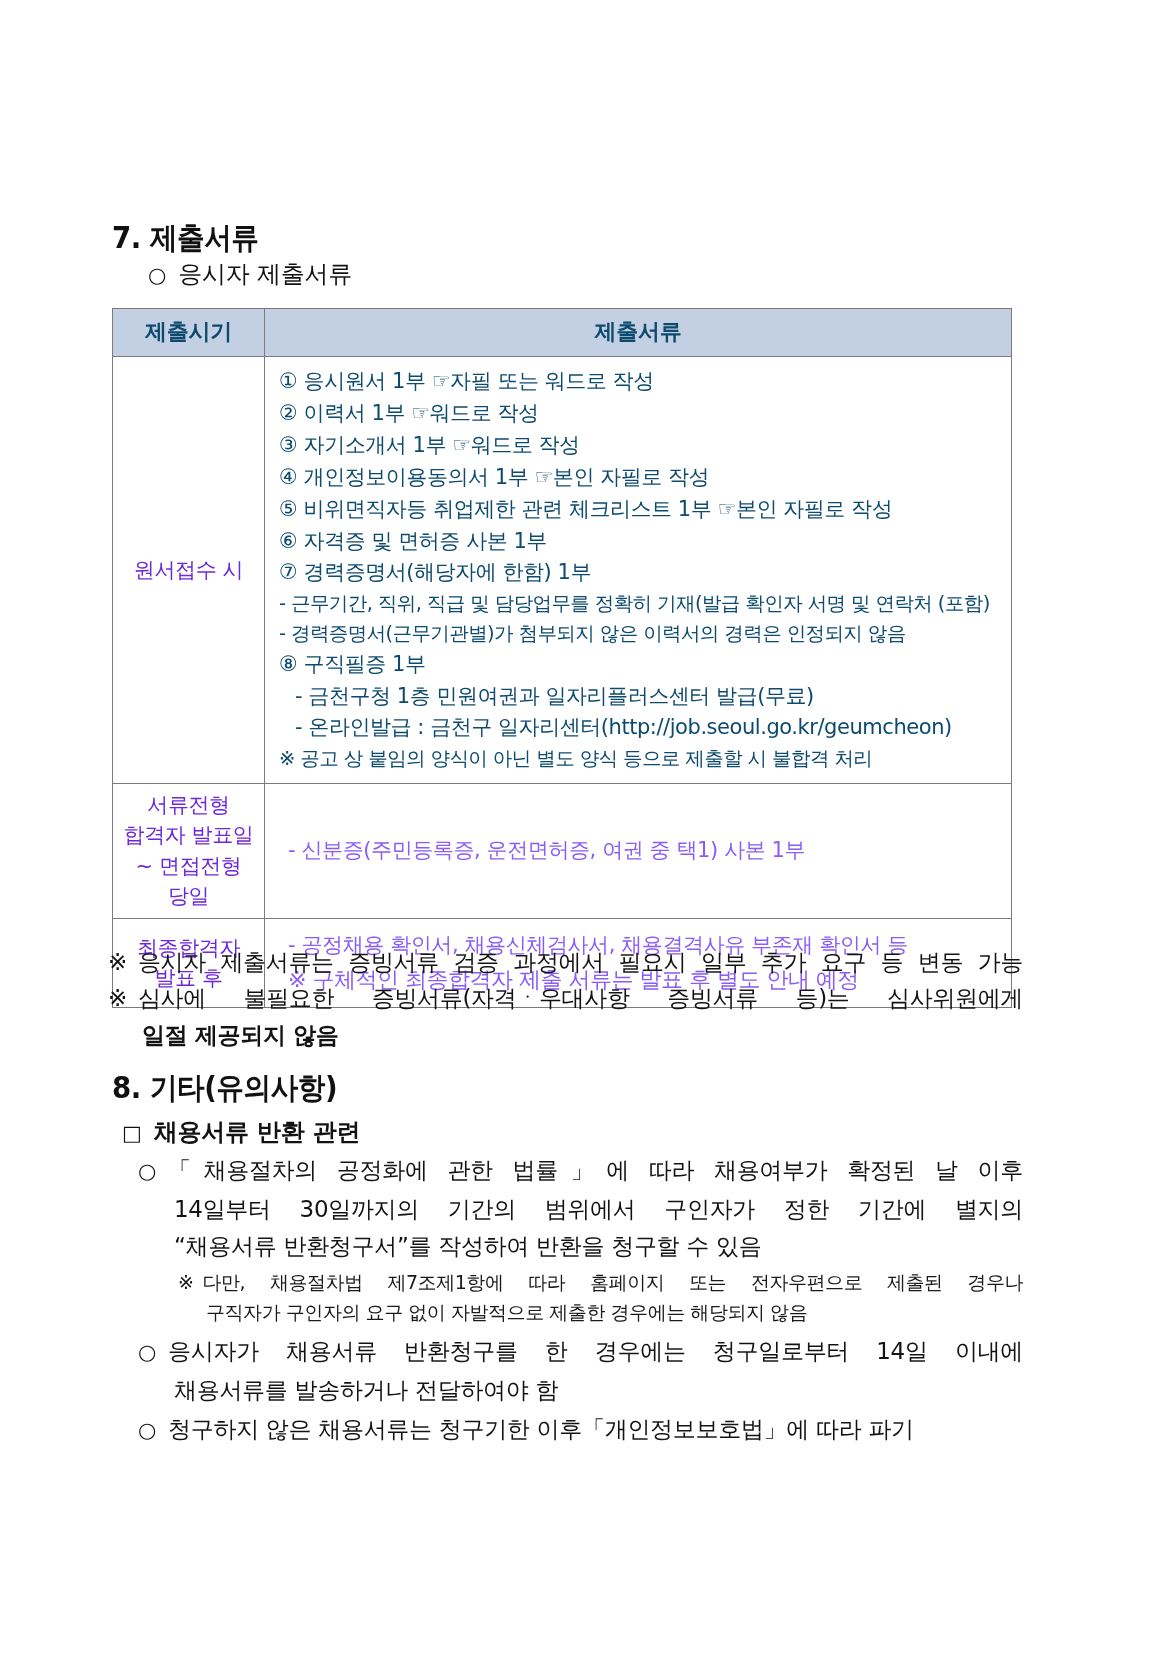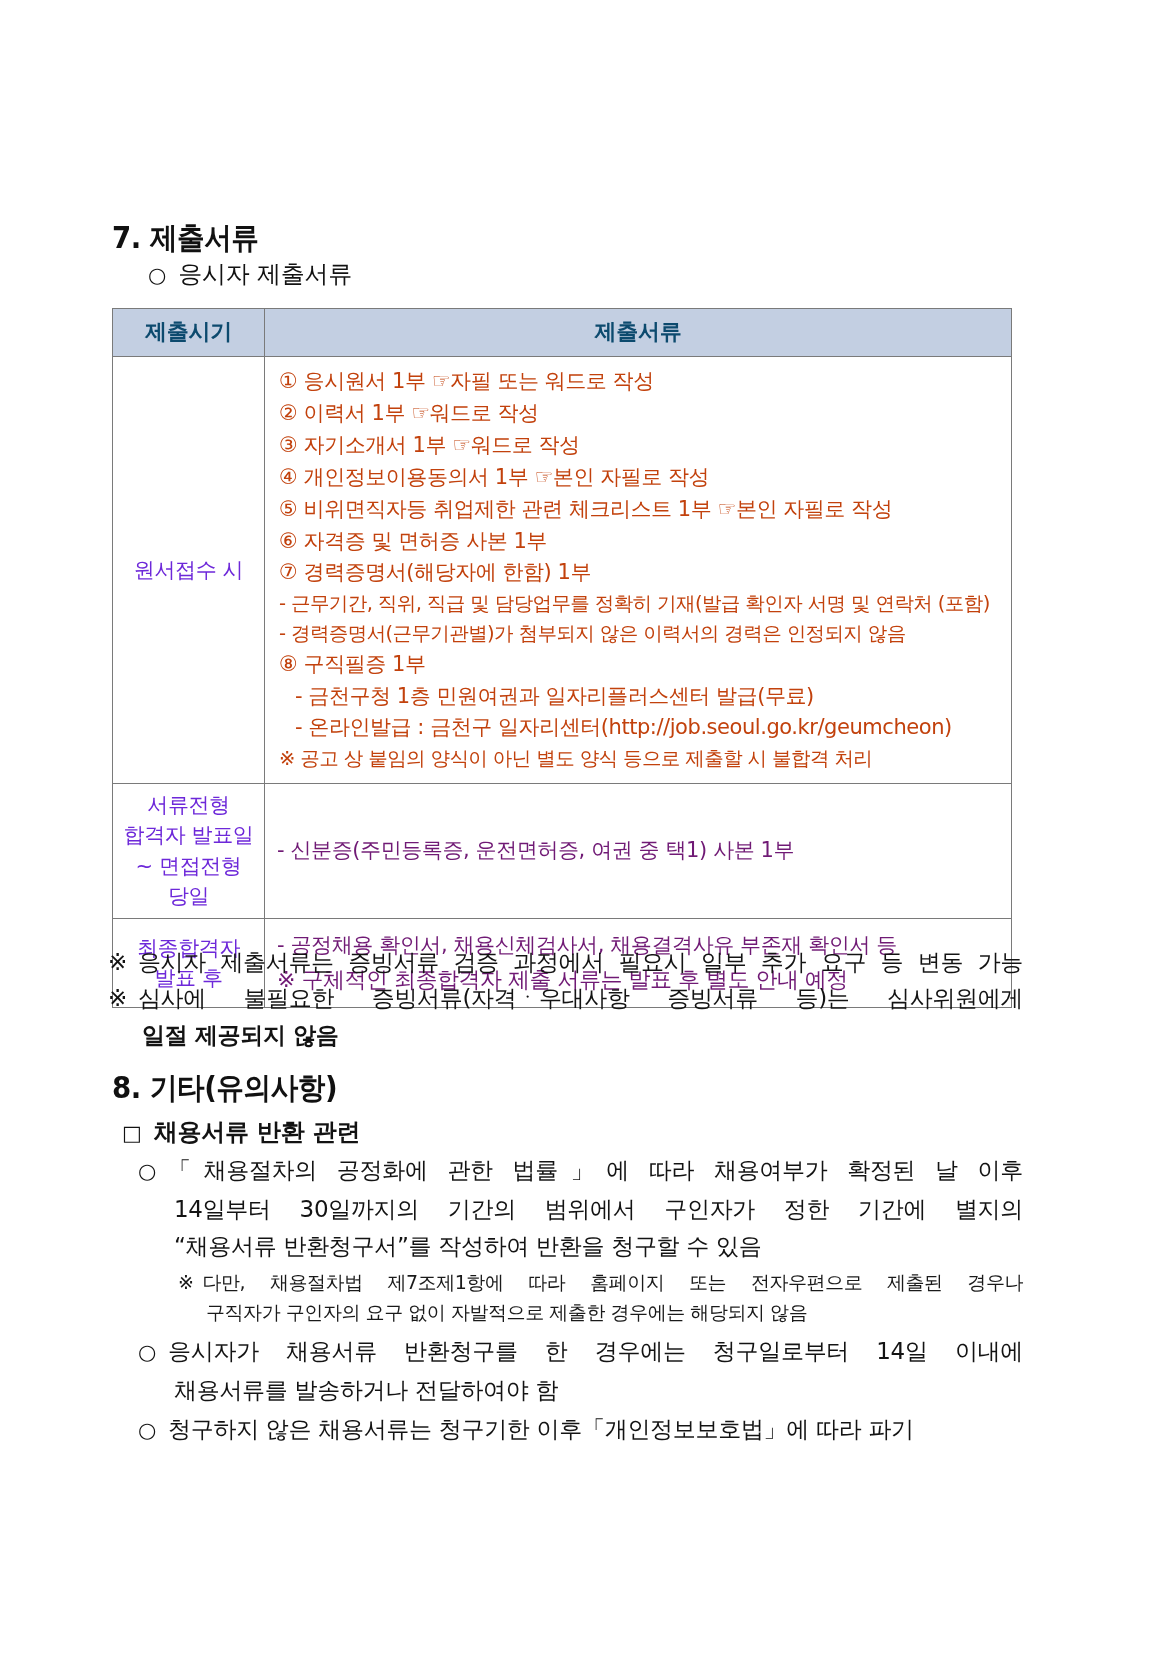--- a/index.html
+++ b/index.html
@@ -86,40 +86,40 @@
     font-size: 21px;
     line-height: 1.45;
     letter-spacing: -0.4px;
     padding: 6px 4px;
     color: #6d28d9;
   }
   .cell-docs {
     padding: 9px 10px 9px 14px;
     line-height: 1.52;
     letter-spacing: -0.45px;
-    color: #c2410c;
+    color: #0c4a6e;
   }
   .cell-docs .row-line {
     white-space: nowrap;
     font-size: 21px;
   }
   .cell-docs .row-line.small {
     font-size: 19.5px;
     letter-spacing: -0.6px;
   }
   .cell-docs .row-line.indent {
     padding-left: 16px;
   }
 
   .cell-simple {
-    padding: 10px 10px 10px 12px;
+    padding: 10px 10px 10px 23px;
     font-size: 21px;
     letter-spacing: -0.4px;
     line-height: 1.6;
-    color: #701a75;
+    color: #8b5cf6;
     margin-left: 36px;
   }
   .cell-simple .note {
     font-size: 22px;
     letter-spacing: -0.5px;
   }
 
   
   .note-block {
     position: absolute;

